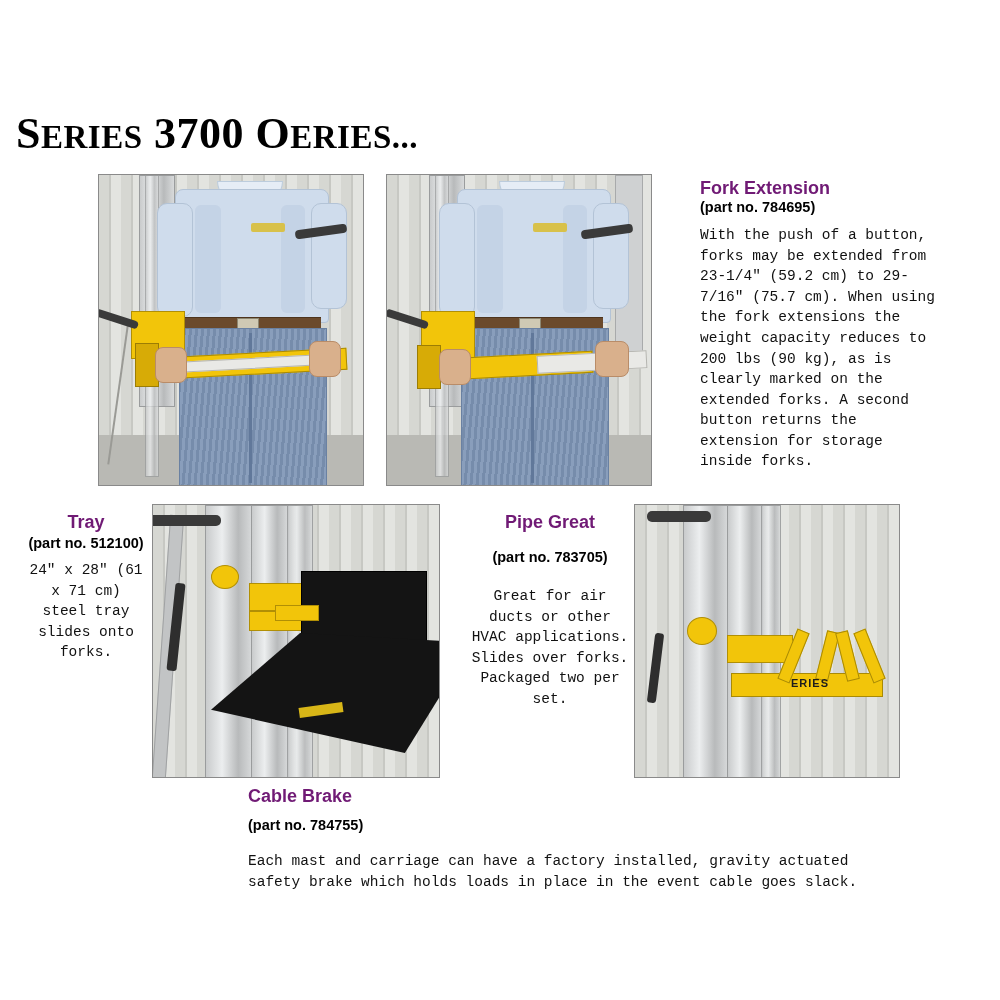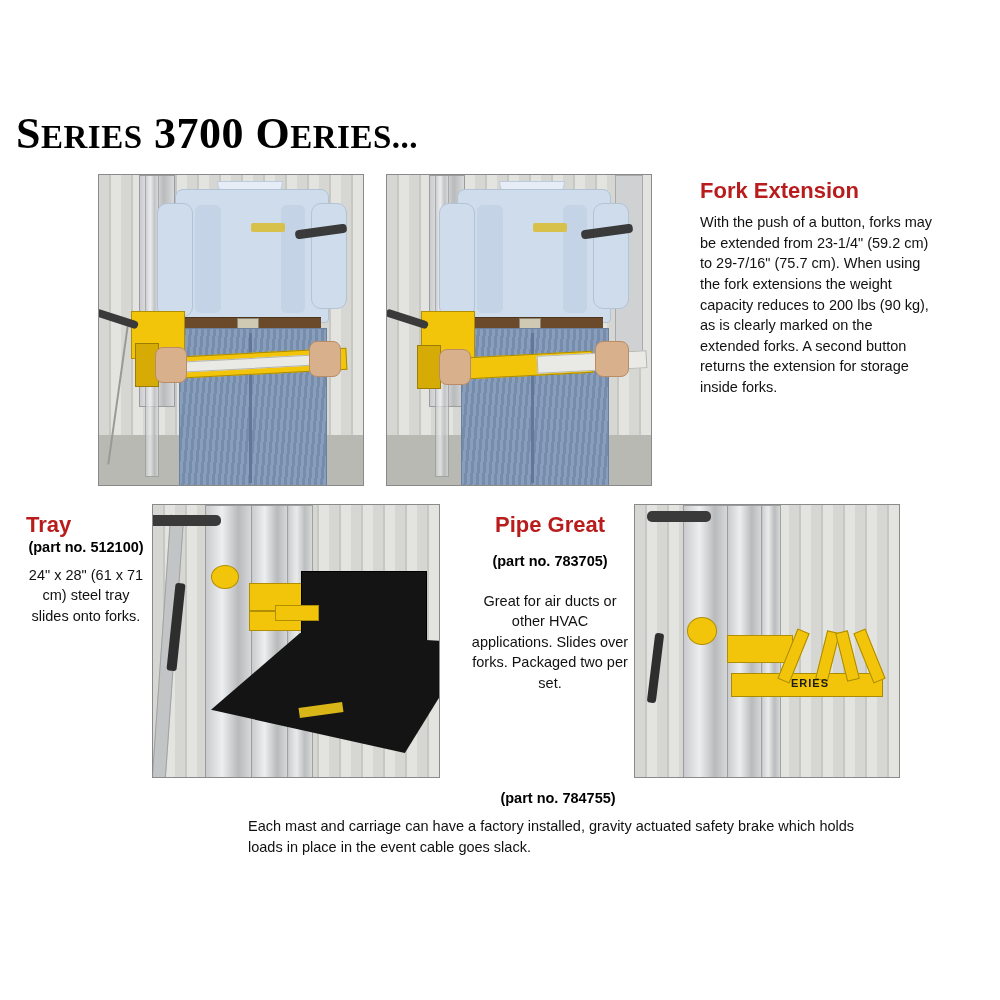--- a/index.html
+++ b/index.html
@@ -166,53 +166,53 @@
   .shirt-logo {
     position: absolute;
     background: #d8c14a;
     border-radius: 2px;
   }
 
   
   .block-head {
     font-family: "Liberation Sans", sans-serif;
     font-weight: bold;
-    font-size: 22px;
-    color: #b91c1c;
+    font-size: 18px;
+    color: #701a75;
     line-height: 1.15;
   }
   .block-sub {
     font-family: "Liberation Sans", sans-serif;
     font-weight: bold;
     font-size: 14.5px;
     color: #000;
     line-height: 1.2;
   }
   .block-body {
-    font-family: Liberation Sans, sans-serif;
+    font-family: Liberation Mono, monospace;
     font-size: 14.5px;
     color: #111;
     line-height: 1.42;
   }
 
   #fork-ext-text { position: absolute; left: 700px; top: 178px; width: 236px; }
   #fork-ext-text .block-body { margin-top: 9px; }
 
   #tray-text { position: absolute; left: 26px; top: 512px; width: 120px; text-align: center; }
-  #tray-text .block-head { text-align: left; }
+  #tray-text .block-head { text-align: center; }
   #tray-text .block-sub { margin-top: 2px; }
   #tray-text .block-body { margin-top: 8px; }
 
   #pipe-text { position: absolute; left: 470px; top: 512px; width: 160px; text-align: center; }
   #pipe-text .block-sub { margin-top: 16px; }
   #pipe-text .block-body { margin-top: 20px; }
 
   #cable-text { position: absolute; left: 248px; top: 786px; width: 620px; }
-  #cable-text .block-sub { margin-top: 4px; text-align: center; }
-  #cable-text .block-body { margin-top: 9px; }
+  #cable-text .block-sub { margin-top: 10px; }
+  #cable-text .block-body { margin-top: 17px; }
 </style>
 </head>
 <body>
 
 <div class="page-title">
   <span class="sc">S</span><span class="small-caps">ERIES</span>
   <span class="sc">3700</span>
   <span class="sc">O</span><span class="small-caps">ERIES</span><span class="small-caps">...</span>
 </div>
 
@@ -321,31 +321,33 @@
   <div class="cradle-arm" style="left:96px; top:168px; width:150px; height:22px;"></div>
   <div class="cradle-arm" style="left:152px; top:124px; width:11px; height:52px; transform:rotate(22deg);"></div>
   <div class="cradle-arm" style="left:228px; top:124px; width:11px; height:52px; transform:rotate(-22deg);"></div>
   <div class="cradle-arm" style="left:186px; top:126px; width:11px; height:48px; transform:rotate(14deg);"></div>
   <div class="cradle-arm" style="left:206px; top:126px; width:11px; height:48px; transform:rotate(-14deg);"></div>
   <div class="sumner-label" style="left:156px; top:172px;">ERIES</div>
 </div>
 
 <div id="fork-ext-text">
   <div class="block-head">Fork Extension</div>
+  <div class="block-sub">(part no. 784695)</div>
   <div class="block-body">With the push of a button, forks may be extended from 23-1/4" (59.2 cm) to 29-7/16" (75.7 cm). When using the fork extensions the weight capacity reduces to 200 lbs (90 kg), as is clearly marked on the extended forks. A second button returns the extension for storage inside forks.</div>
 </div>
 
 <div id="tray-text">
   <div class="block-head">Tray</div>
   <div class="block-sub">(part no. 512100)</div>
   <div class="block-body">24" x 28" (61 x 71 cm) steel tray slides onto forks.</div>
 </div>
 
 <div id="pipe-text">
   <div class="block-head">Pipe Great</div>
   <div class="block-sub">(part no. 783705)</div>
   <div class="block-body">Great for air ducts or other HVAC applications. Slides over forks. Packaged two per set.</div>
 </div>
 
 <div id="cable-text">
+  <div class="block-head">Cable Brake</div>
   <div class="block-sub">(part no. 784755)</div>
   <div class="block-body">Each mast and carriage can have a factory installed, gravity actuated safety brake which  holds loads in place in the event cable goes slack.</div>
 </div>
 
 </body></html>

